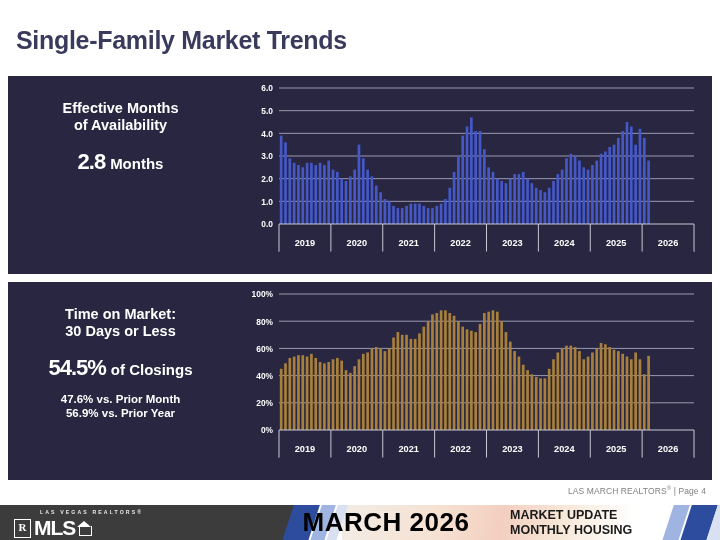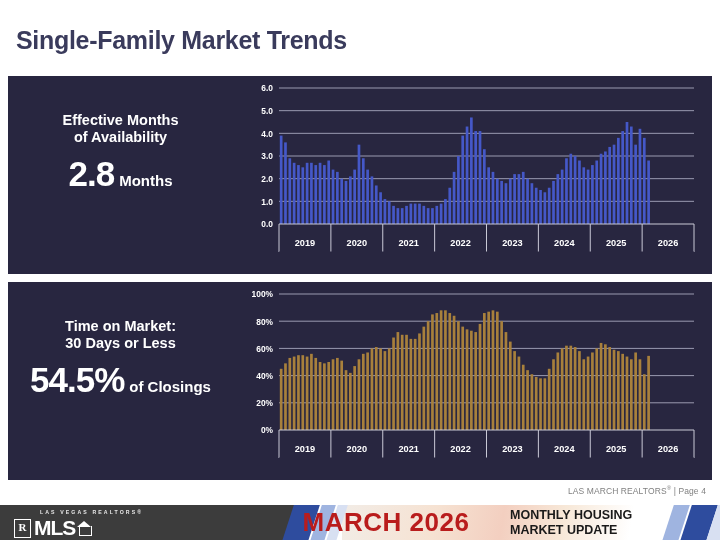--- a/index.html
+++ b/index.html
@@ -24,27 +24,27 @@
   }
   #panel-top{top:76px;height:198px;}
   #panel-bottom{top:282px;height:198px;}
 
   .panel-left{
     position:absolute;left:0;top:0;width:225px;height:100%;
     color:#ffffff;text-align:center;
   }
   .kpi-title{
     font-size:14.5px;font-weight:bold;line-height:17px;
-    margin-top:36px;
+    margin-top:24px;
   }
   #panel-bottom .kpi-title{}
   .kpi-value-row{
     margin-top:10px;display:flex;align-items:baseline;justify-content:center;
   }
-  .kpi-value{font-size:35px;font-weight:bold;line-height:36px;letter-spacing:-1px;text-align:center;}
+  .kpi-value{font-size:22px;font-weight:bold;line-height:36px;letter-spacing:-1px;text-align:center;}
   .kpi-unit{font-size:15px;font-weight:bold;margin-left:5px;}
   .kpi-sub{font-size:11.5px;font-weight:bold;line-height:14px;margin-top:6px;}
 
   
   .chart-wrap{position:absolute;top:0;right:0;width:479px;height:100%;}
   .chart-svg{display:block;}
 
   
   .footer-note{
     position:absolute;right:14px;top:485px;
@@ -62,21 +62,21 @@
   .fb-b2{left:316px;width:14px;background:#9fb4e0;}
   .fb-b3{left:332px;width:10px;background:#d8e0f2;}
   .fb-peach{position:absolute;left:342px;top:0;width:334px;height:35px;
     background:linear-gradient(100deg,#f2ece6 0%,#f6e2d2 28%,#f3cfc0 48%,#f7e8d8 66%,#ffffff 86%);}
   .fb-b4{left:668px;width:16px;background:#9fb4e0;}
   .fb-b5{left:686px;width:26px;background:#2e4c9e;}
   .fb-b6{left:712px;width:20px;background:#d8e0f2;}
 
   .footer-month{
     position:absolute;left:268px;top:507px;width:236px;
-    text-align:center;font-size:26px;font-weight:bold;color:#b91c1c;
+    text-align:center;font-size:26px;font-weight:bold;color:#000000;
     letter-spacing:0.5px;
   }
   .footer-update{
     position:absolute;left:510px;top:508px;width:176px;
     font-size:12.5px;font-weight:bold;color:#1a1a1a;line-height:15px;
   }
 
   
   .logo{position:absolute;left:14px;top:507px;width:190px;height:30px;color:#ffffff;}
   .logo-top{font-size:5.2px;letter-spacing:2.1px;font-weight:bold;
@@ -253,20 +253,24 @@
   <div class="panel" id="panel-bottom">
     <div class="panel-left">
       <div class="kpi-title">
         <div>Time on Market:</div>
         <div>30 Days or Less</div>
       </div>
       <div class="kpi-value-row">
         <span class="kpi-value">54.5%</span>
         <span class="kpi-unit">of Closings</span>
       </div>
+      <div class="kpi-sub">
+        <div>47.6% vs. Prior Month</div>
+        <div>56.9% vs. Prior Year</div>
+      </div>
     </div>
     <div class="chart-wrap">
       <svg class="chart-svg" id="svg-1" width="479" height="198" viewBox="0 0 479 198">
           <g>
             <line x1="46" y1="120.8" x2="461" y2="120.8" stroke="#9a9ab0" stroke-width="1"></line>
             <line x1="46" y1="93.6" x2="461" y2="93.6" stroke="#9a9ab0" stroke-width="1"></line>
             <line x1="46" y1="66.4" x2="461" y2="66.4" stroke="#9a9ab0" stroke-width="1"></line>
             <line x1="46" y1="39.19999999999999" x2="461" y2="39.19999999999999" stroke="#9a9ab0" stroke-width="1"></line>
             <line x1="46" y1="12" x2="461" y2="12" stroke="#9a9ab0" stroke-width="1"></line>
           </g>
@@ -413,17 +417,17 @@
       <div class="logo-mls">MLS</div>
       <div class="logo-house">
         <div class="roof"></div>
         <div class="body"></div>
       </div>
     </div>
   </div>
 
   <div class="footer-month">MARCH 2026</div>
   <div class="footer-update">
+    <div>MARKET UPDATE</div>
     <div>MONTHLY HOUSING</div>
-    <div>MARKET UPDATE</div>
   </div>
 
 </div>
 
 </body></html>

